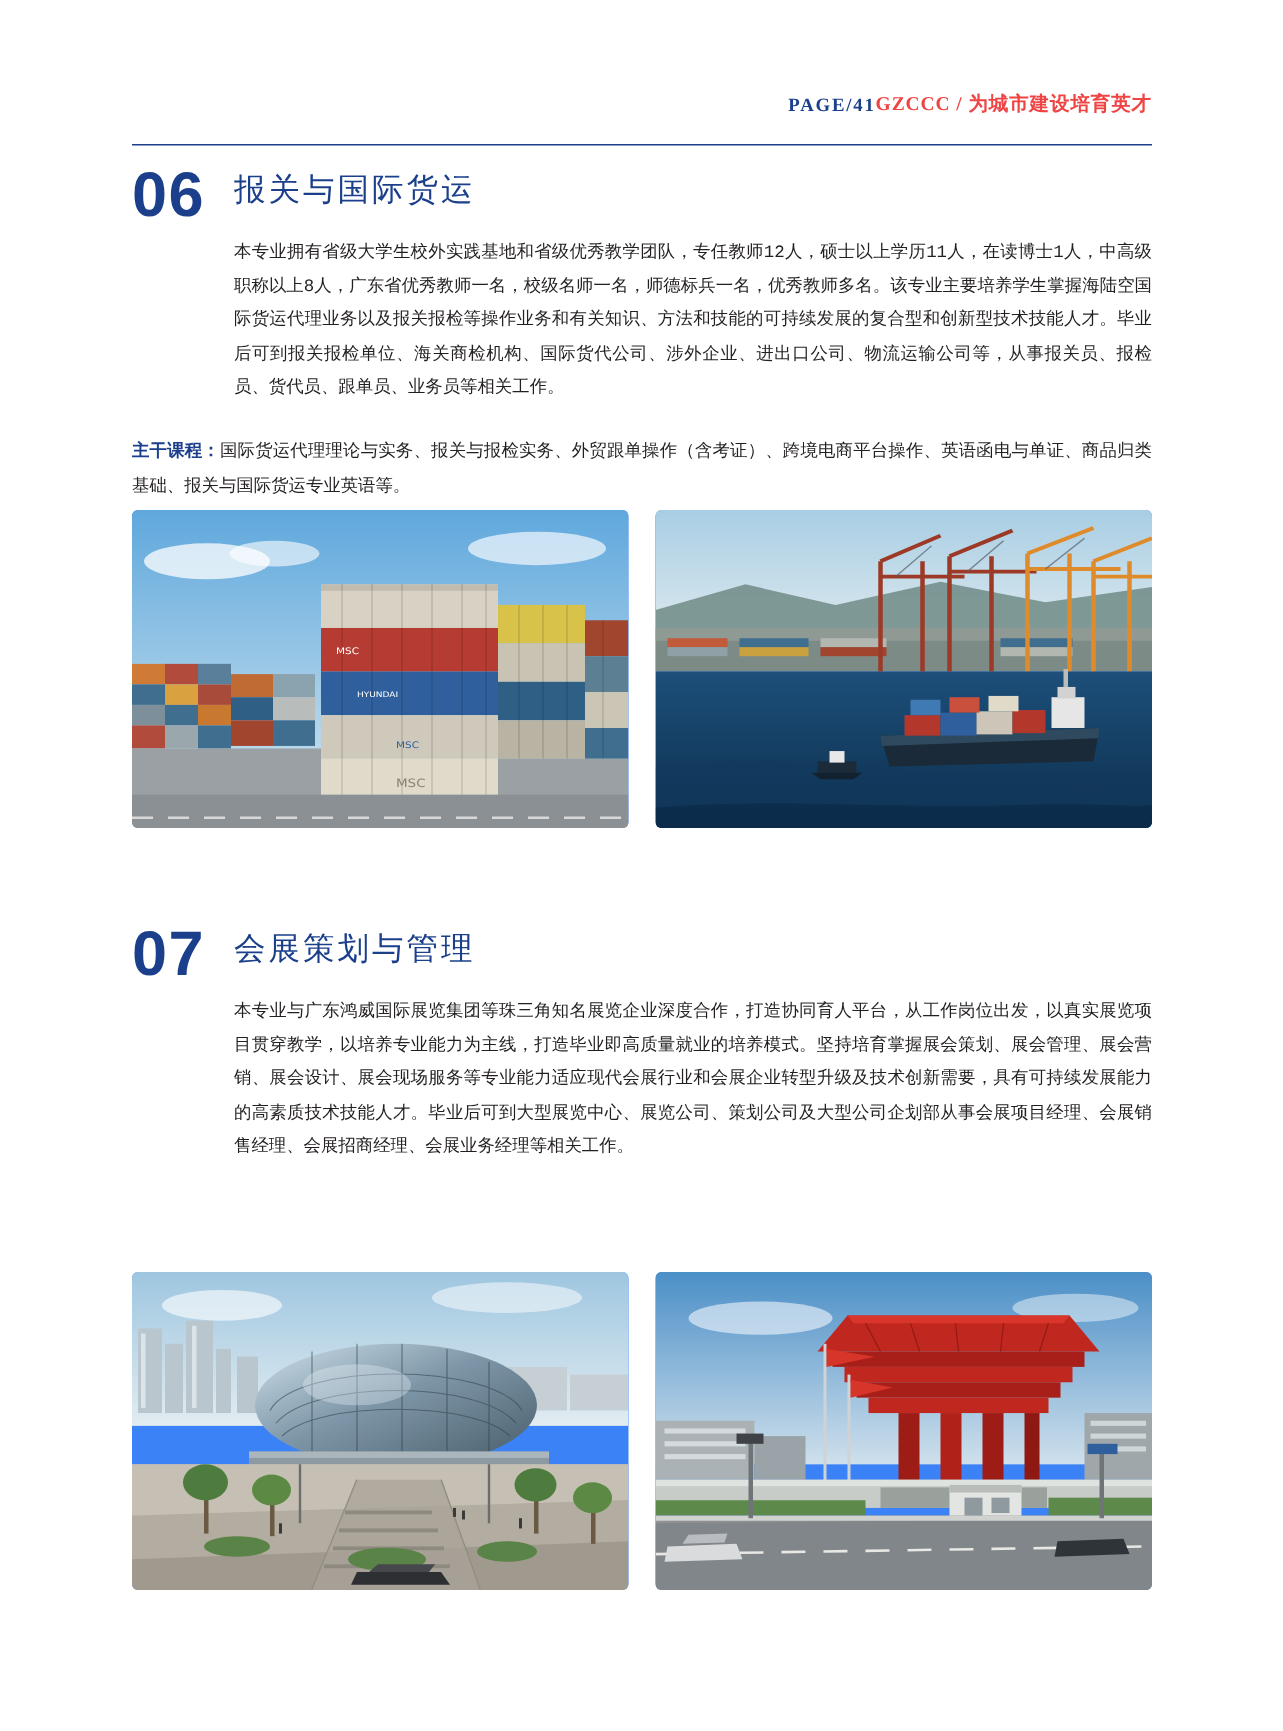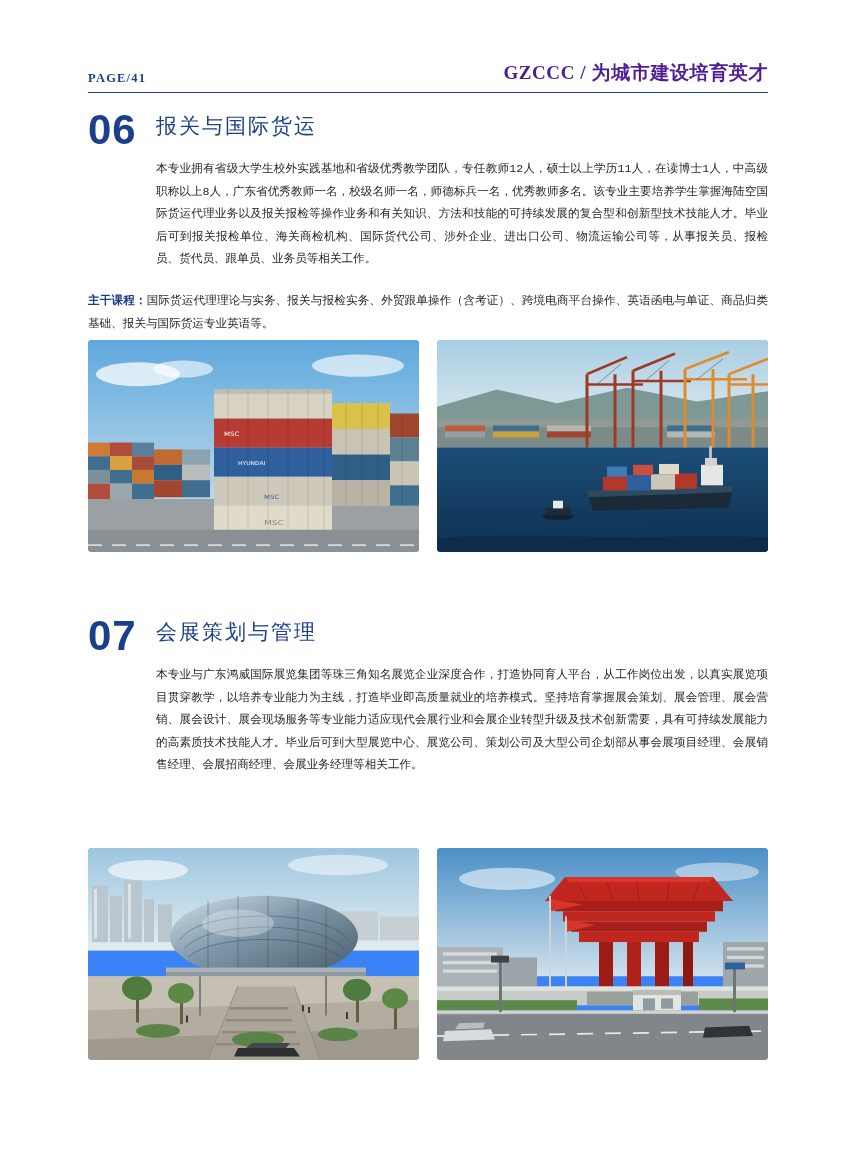--- a/index.html
+++ b/index.html
@@ -25,35 +25,35 @@
   }
 
   
   .header {
     position: absolute;
     left: 88px;
     top: 60px;
     width: 680px;
     display: flex;
     align-items: flex-end;
-    justify-content: space-between;
-    padding-bottom: 6px;
+    justify-content: flex-end;
+    padding-bottom: 18px;
     border-bottom: 1px solid #1b3f8b;
   }
   .header-left {
     font-family: "Liberation Serif", serif;
     font-size: 12.5px;
     letter-spacing: 1.2px;
     color: #1b3f8b;
     font-weight: bold;
   }
   .header-right {
     font-family: "Liberation Serif", serif;
-    font-size: 19px;
-    color: #4c1d95;
+    font-size: 13px;
+    color: #ef4444;
     font-weight: bold;
     letter-spacing: 0.6px;
   }
 
   
   .section {
     position: absolute;
     left: 88px;
     width: 680px;
   }

